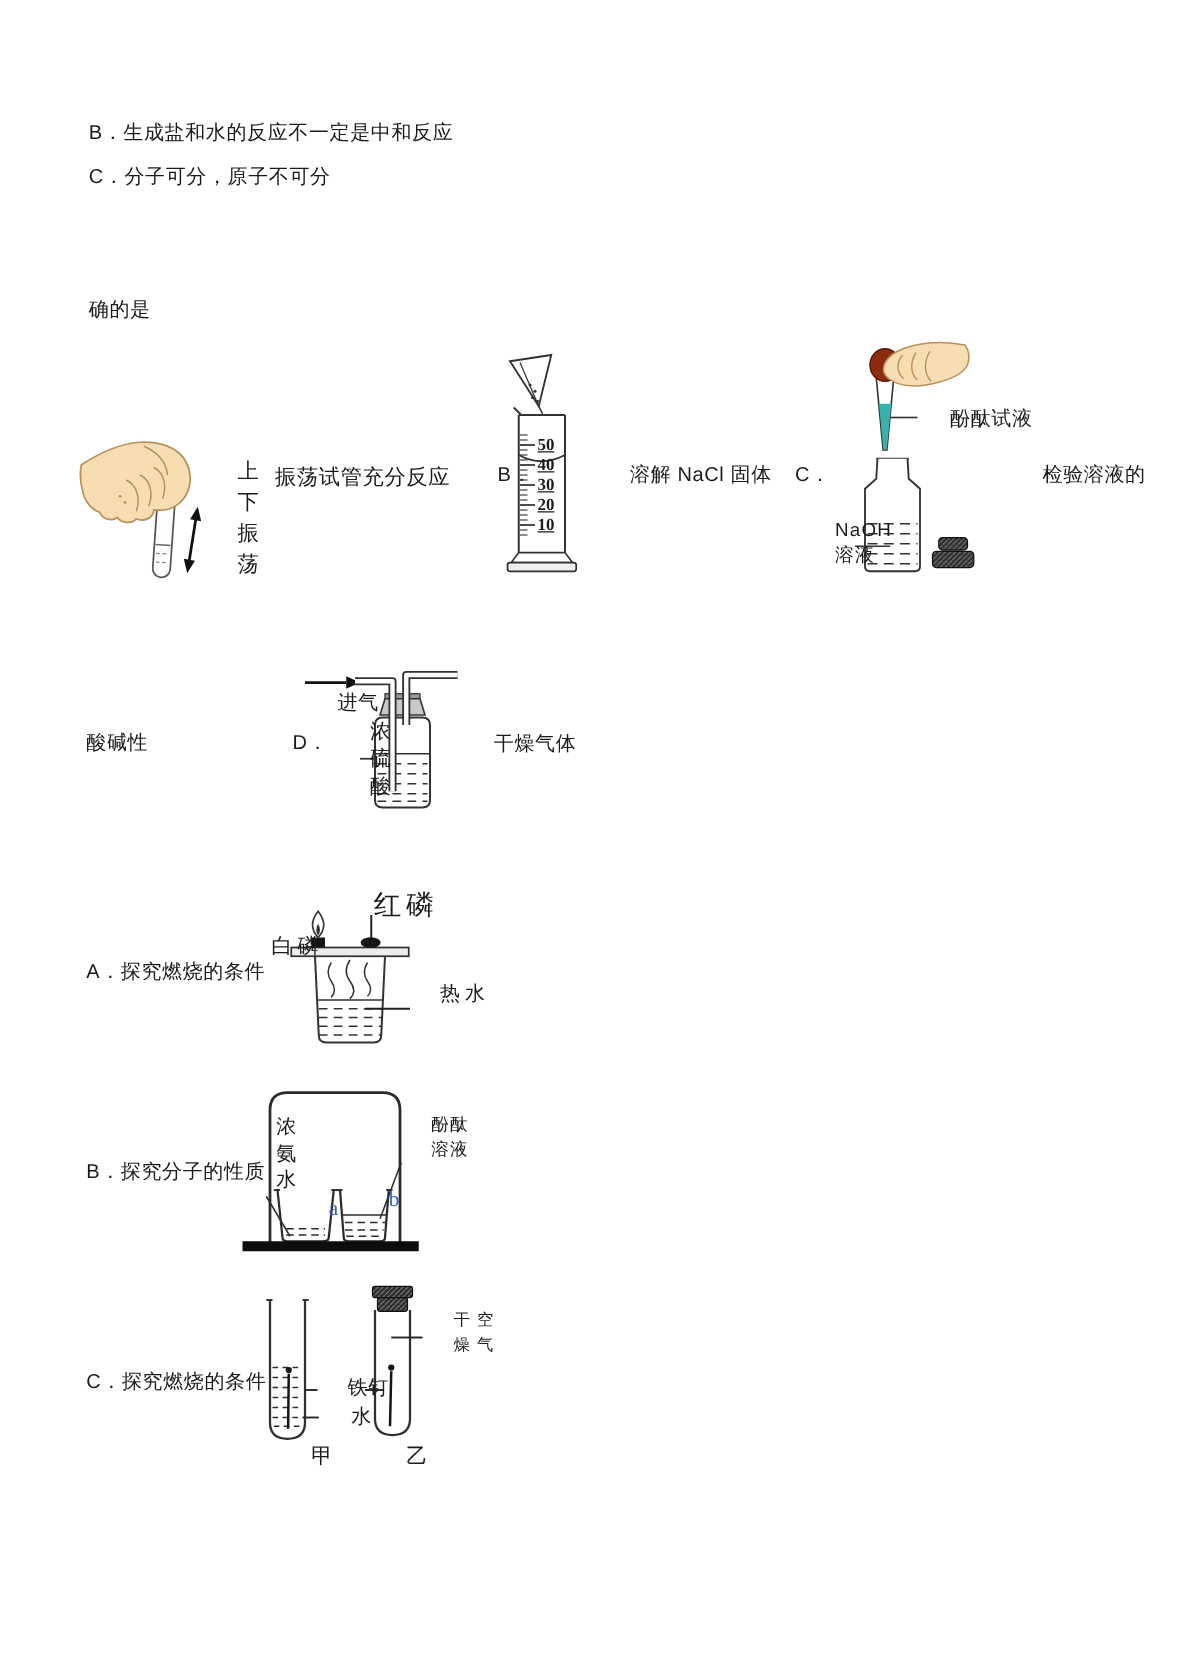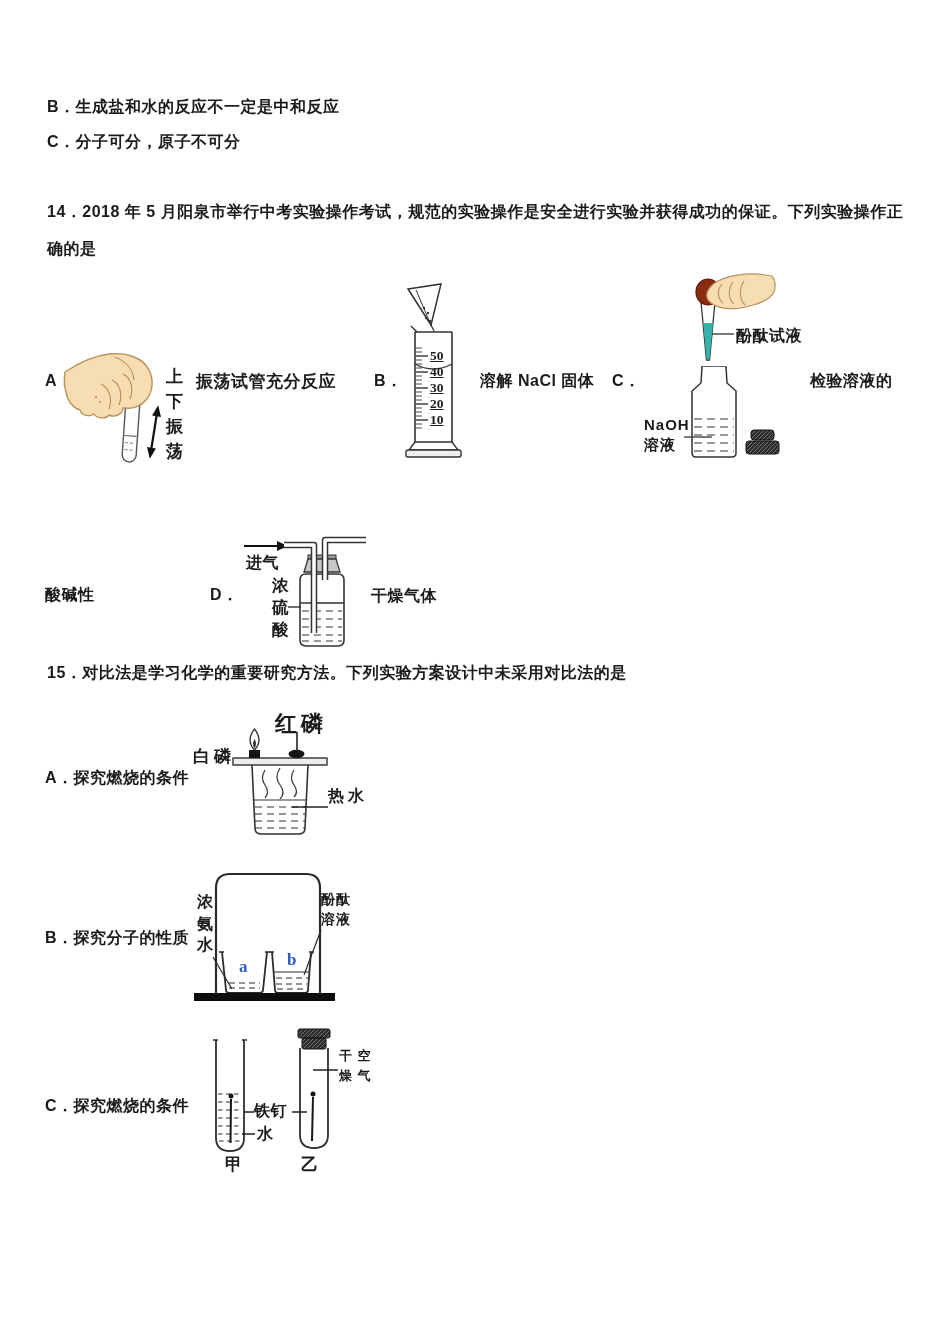--- a/index.html
+++ b/index.html
@@ -1,38 +1,37 @@
 <!DOCTYPE html>
 <html><head>
 <meta charset="utf-8">
 <style>
   html,body{margin:0;padding:0;background:#ffffff;}
   .page{position:relative;width:950px;height:1344px;background:#ffffff;overflow:hidden;
         font-family:"Liberation Sans",sans-serif;color:#1b1b1b;}
-  .t{position:absolute;font-weight:700;font-size:16px;line-height:1.25;
-     letter-spacing:0.5px;white-space:nowrap;color:#1b1b1b;}
+  .t{position:absolute;font-weight:400;font-size:16px;line-height:1.25;
+     letter-spacing:0.5px;white-space:nowrap;color:#1b1b1b;margin-left:24px;}
   .v{white-space:pre-line;text-align:center;line-height:25px;font-size:17px;}
   .v22{white-space:pre-line;text-align:center;line-height:22px;font-size:16.5px;}
   .v21{white-space:pre-line;text-align:center;line-height:21.5px;font-size:16px;}
   .two{white-space:pre-line;line-height:20px;font-size:15px;letter-spacing:1px;}
   .nums{position:absolute;font-family:"Liberation Serif",serif;font-weight:700;
         font-size:13.5px;line-height:16px;white-space:pre-line;letter-spacing:0;text-decoration:underline;}
   .blue{color:#2b5fc7;font-family:"Liberation Serif",serif;font-size:17px;letter-spacing:0;}
   .sp3{letter-spacing:4px;}
   svg{position:absolute;overflow:visible;}
 </style>
 </head>
 <body>
 
 <div class="page">
 
   <div class="t" style="left:47px;top:97px">B．生成盐和水的反应不一定是中和反应</div>
   <div class="t" style="left:47px;top:132px">C．分子可分，原子不可分</div>
 
-  <div class="t" style="left:47px;top:202px">14．2018 年 5 月阳泉市举行中考实验操作考试，规范的实验操作是安全进行实验并获得成功的保证。下列实验操作正</div>
   <div class="t" style="left:47px;top:239px">确的是</div>
 
   <div class="t" style="left:45px;top:371px">A．</div>
   <svg style="left:63px;top:344px" width="105" height="128" viewBox="0 0 105 128">
     <g transform="rotate(4,68,85)">
       <rect x="61" y="52" width="14" height="66" rx="7" fill="#fdfdfd" stroke="#555" stroke-width="1.4"></rect>
       <line x1="62" y1="92" x2="74" y2="92" stroke="#666" stroke-width="1.1"></line>
       <line x1="63" y1="99" x2="72" y2="99" stroke="#888" stroke-width="1" stroke-dasharray="3,2"></line>
       <line x1="63" y1="106" x2="72" y2="106" stroke="#888" stroke-width="1" stroke-dasharray="3,2"></line>
     </g>
@@ -182,21 +181,20 @@
       <path d="M87,52 L87,12 L128,12" fill="none" stroke="#333" stroke-width="6.5" stroke-linejoin="round"></path>
       <path d="M87,52 L87,12 L128,12" fill="none" stroke="#ffffff" stroke-width="3.5" stroke-linejoin="round"></path>
     </g>
   </svg>
   <div class="t" style="left:246px;top:553px">进气</div>
   <div class="t v22" style="left:272px;top:574px">浓
 硫
 酸</div>
   <div class="t" style="left:371px;top:586px">干燥气体</div>
 
-  <div class="t" style="left:47px;top:663px">15．对比法是学习化学的重要研究方法。下列实验方案设计中未采用对比法的是</div>
 
   <svg style="left:188px;top:702px" width="185" height="145" viewBox="0 0 185 145">
     <line x1="109" y1="30" x2="109" y2="50" stroke="#222" stroke-width="1.6"></line>
     <g>
       <path d="M64,63 L67,126 Q67,132 73,132 L111,132 Q117,132 117,126 L120,63" fill="#ffffff" stroke="#333" stroke-width="1.6"></path>
       <path d="M77,68 q-5,8 0,15 q5,7 0,13" fill="none" stroke="#333" stroke-width="1.2"></path>
       <path d="M92,66 q-6,9 0,17 q6,8 0,14" fill="none" stroke="#333" stroke-width="1.2"></path>
       <path d="M106,68 q-5,8 0,15 q5,7 0,12" fill="none" stroke="#333" stroke-width="1.2"></path>
       <line x1="66" y1="98" x2="118" y2="98" stroke="#333" stroke-width="1.2"></line>
       <g stroke="#333" stroke-width="1.1" stroke-dasharray="7,5">

